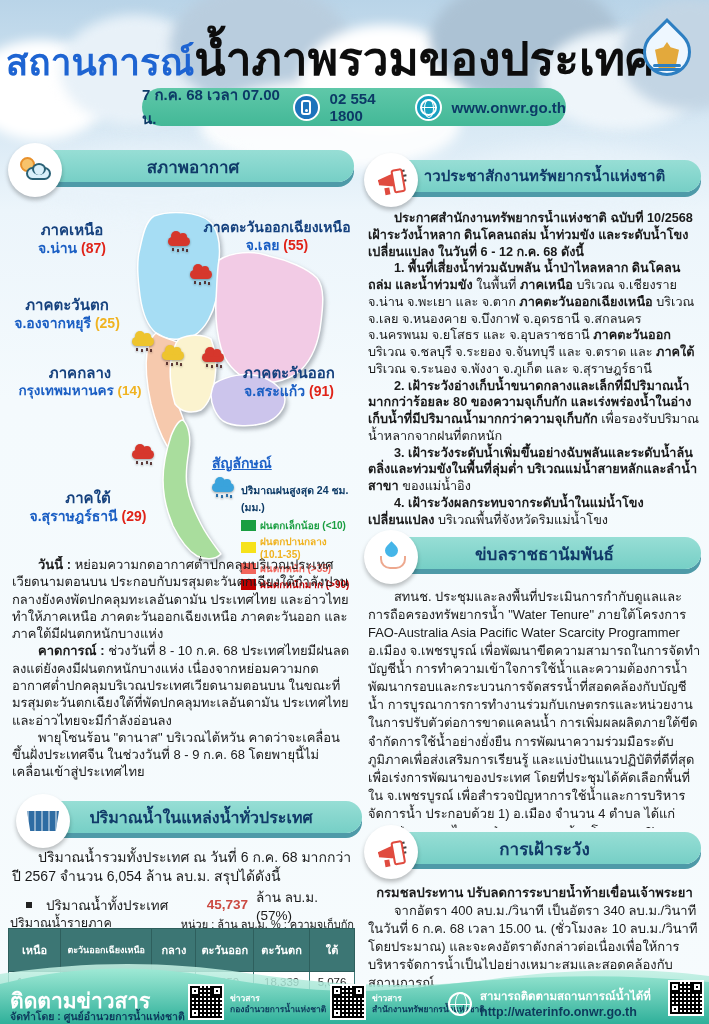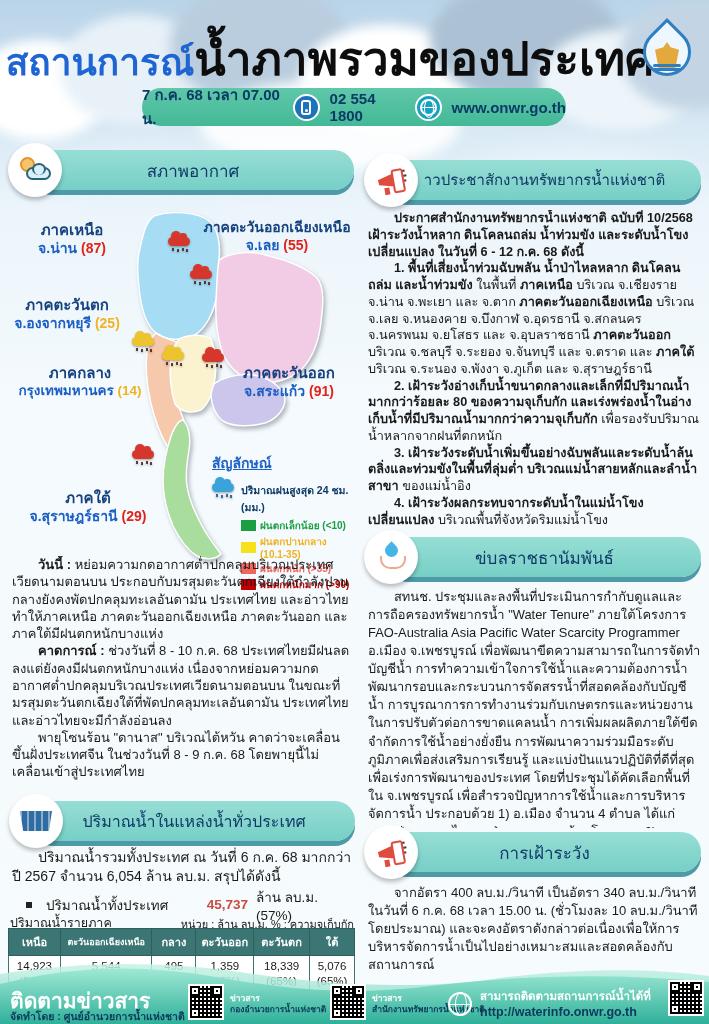--- a/index.html
+++ b/index.html
@@ -30,23 +30,23 @@
   .phone-c { background:#1c73bb; }
   .ph { width:10px; height:15px; border:2px solid #fff; border-radius:3px; position:relative; }
   .ph::after { content:''; position:absolute; left:2px; bottom:1px; width:3px; height:3px; background:#fff; border-radius:50%; }
   .globe-c { background:#18a0c0; }
   .globe { width:17px; height:17px; border:2px solid #fff; border-radius:50%; position:relative; flex:none; }
   .globe::before { content:''; position:absolute; left:50%; top:-2px; width:8px; height:17px; margin-left:-4px; border:1.5px solid #fff; border-radius:50%; }
   .globe::after  { content:''; position:absolute; left:-2px; right:-2px; top:50%; border-top:1.5px solid #fff; }
 
   
   .sec { position:absolute; height:52px; }
-  .sec .bar { position:absolute; left:24px; right:0; top:4px; height:40px; border-radius:22px;
+  .sec .bar { position:absolute; left:24px; right:0; top:4px; height:32px; border-radius:22px;
               background:linear-gradient(180deg,#97ded5,#76cfc6); box-shadow:0 5px 0 #4e9aa8;
-              display:flex; align-items:center; justify-content:center; color:#103a68; font-weight:normal;text-align:right; }
+              display:flex; align-items:center; justify-content:center; color:#103a68; font-weight:bold;text-align:right; }
   .sec .ic { position:absolute; left:0; top:-3px; width:54px; height:54px; background:#fff; border-radius:50%;
              box-shadow:0 3px 4px rgba(0,0,0,.25); display:flex; align-items:center; justify-content:center; z-index:2; }
 
   
   .suncloud { position:relative; width:34px; height:26px; }
   .suncloud .sun { position:absolute; left:2px; top:0; width:15px; height:15px; border-radius:50%; background:#f7c36b; border:2px solid #e8912c; }
   .suncloud .cld { position:absolute; left:8px; top:10px; width:25px; height:13px; background:#d9f0fa; border:2px solid #2a6176; border-radius:8px; }
   .suncloud .cld::before { content:''; position:absolute; left:4px; top:-6px; width:10px; height:10px; border-radius:50%; background:#d9f0fa; border:2px solid #2a6176; border-bottom:none; }
   .mp { position:relative; width:32px; height:28px; transform:rotate(-10deg); }
   .mp::before { content:''; position:absolute; left:3px; top:8px; width:15px; height:13px; background:#e04b3f; clip-path:polygon(0 30%,100% 0,100% 100%,0 70%); }
@@ -91,21 +91,21 @@
   
   .bullets { position:absolute; left:26px; top:886px; width:326px; font-size:13.5px; color:#1a1a1a; }
   .bullets .row { display:flex; align-items:center; margin-bottom:5px; }
   .bullets .sq { width:6px; height:6px; background:#222; margin-right:14px; flex:none; }
   .bullets .lb { width:158px; }
   .bullets .vl { color:#cb4a42; font-weight:bold; width:56px; text-align:right; margin-right:8px; }
   .wnote { position:absolute; left:10px; top:913px; width:344px; display:flex; justify-content:space-between; align-items:flex-end; }
   .wnote .l { font-size:12.5px; color:#1a1a1a; }
   .wnote .r { font-size:11px; color:#1a1a1a; }
   table.wt { position:absolute; left:8px; top:928px; width:347px; border-collapse:collapse; text-align:center; }
-  table.wt th { background:#3c7674; color:#fff; font-size:11px; padding:4px 1px; border:1px solid #2e5f5d; font-weight:bold; }
+  table.wt th { background:#3c7674; color:#fff; font-size:11px; padding:12px 1px; border:1px solid #2e5f5d; font-weight:bold; }
   table.wt th.small { font-size:9px; }
   table.wt td { background:#fff; color:#1a1a1a; font-size:11.5px; padding:3px 1px; border:1px solid #3c7674; line-height:1.3; }
 
   
   .announce { left:368px; top:210px; width:333px; font-size:12.7px; line-height:1.32; max-height:322px; overflow:hidden; }
   .prtext   { left:368px; top:588px; width:333px; font-size:12.9px; line-height:1.4; max-height:240px; overflow:hidden; }
   .watch    { left:368px; top:884px; width:333px; font-size:13px; line-height:1.38; max-height:104px; overflow:hidden; }
   .watch .wt-title { text-indent:0; text-align:center; font-weight:bold; }
 
   
@@ -268,21 +268,21 @@
       </div>
     </div>
   </div>
 
   <div class="body-text" style="left:12px;top:556px;width:340px;font-size:13px;line-height:1.33;max-height:240px;overflow:hidden;">
     <p><span class="b">วันนี้ : </span><span>หย่อมความกดอากาศต่ำปกคลุมบริเวณประเทศเวียดนามตอนบน ประกอบกับมรสุมตะวันตกเฉียงใต้กำลังปานกลางยังคงพัดปกคลุมทะเลอันดามัน ประเทศไทย และอ่าวไทยทำให้ภาคเหนือ ภาคตะวันออกเฉียงเหนือ ภาคตะวันออก และภาคใต้มีฝนตกหนักบางแห่ง</span></p>
     <p><span class="b">คาดการณ์ : </span><span>ช่วงวันที่ 8 - 10 ก.ค. 68 ประเทศไทยมีฝนลดลงแต่ยังคงมีฝนตกหนักบางแห่ง เนื่องจากหย่อมความกดอากาศต่ำปกคลุมบริเวณประเทศเวียดนามตอนบน ในขณะที่มรสุมตะวันตกเฉียงใต้ที่พัดปกคลุมทะเลอันดามัน ประเทศไทย และอ่าวไทยจะมีกำลังอ่อนลง</span></p>
     <p><span>พายุโซนร้อน "ดานาส" บริเวณไต้หวัน คาดว่าจะเคลื่อนขึ้นฝั่งประเทศจีน ในช่วงวันที่ 8 - 9 ก.ค. 68 โดยพายุนี้ไม่เคลื่อนเข้าสู่ประเทศไทย</span></p>
   </div>
 
-  <div class="sec" style="left:9px;top:797px;width:346px;">
+  <div class="sec" style="left:16px;top:797px;width:346px;">
     <div class="bar" style="font-size:16px;">ปริมาณน้ำในแหล่งน้ำทั่วประเทศ</div>
     <div class="ic">
         <span class="dam"></span>
       </div>
   </div>
 
   <div class="body-text" style="left:12px;top:848px;width:342px;font-size:14px;line-height:1.35;">
     <p>ปริมาณน้ำรวมทั้งประเทศ ณ วันที่ 6 ก.ค. 68 มากกว่าปี 2567 จำนวน 6,054 ล้าน ลบ.ม. สรุปได้ดังนี้</p>
   </div>
 
@@ -378,20 +378,21 @@
     <div class="bar" style="font-size:17px;">การเฝ้าระวัง</div>
     <div class="ic">
         <span class="mp">
           <span class="hd2"></span>
           <span class="sl"></span>
         </span>
       </div>
   </div>
 
   <div class="body-text watch">
+    <p class="wt-title">กรมชลประทาน ปรับลดการระบายน้ำท้ายเขื่อนเจ้าพระยา</p>
     <p>จากอัตรา 400 ลบ.ม./วินาที เป็นอัตรา 340 ลบ.ม./วินาที ในวันที่ 6 ก.ค. 68 เวลา 15.00 น. (ชั่วโมงละ 10 ลบ.ม./วินาที โดยประมาณ) และจะคงอัตราดังกล่าวต่อเนื่องเพื่อให้การบริหารจัดการน้ำเป็นไปอย่างเหมาะสมและสอดคล้องกับสถานการณ์</p>
   </div>
 
   <svg class="footer-wave" viewBox="0 0 709 64">
     <defs>
       <linearGradient id="tg" x1="0" y1="0" x2="0" y2="1">
         <stop offset="0" stop-color="#9fe9d5"></stop>
           <stop offset="1" stop-color="#2fb09a"></stop>
       </linearGradient>
       <linearGradient id="tg2" x1="0" y1="0" x2="0" y2="1">

